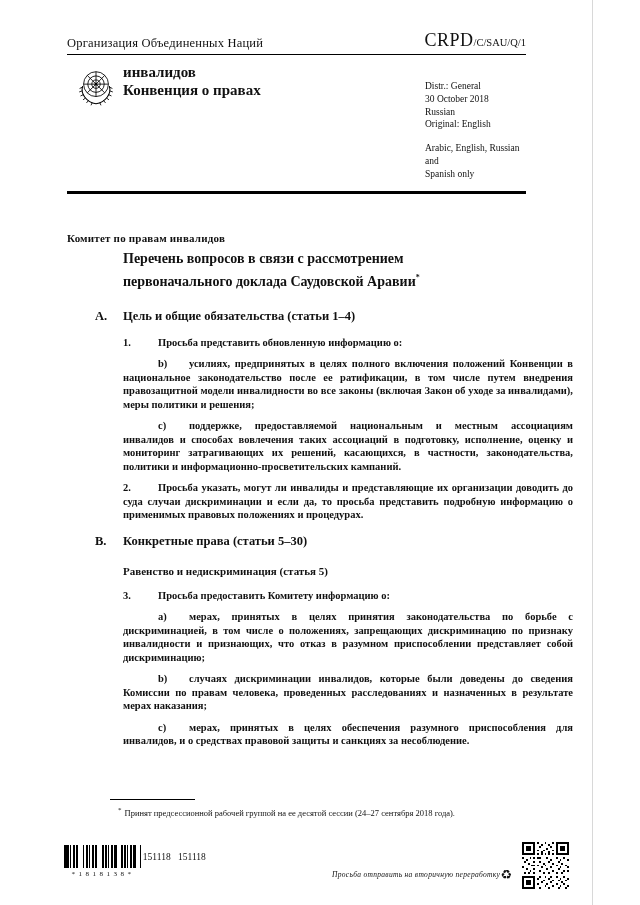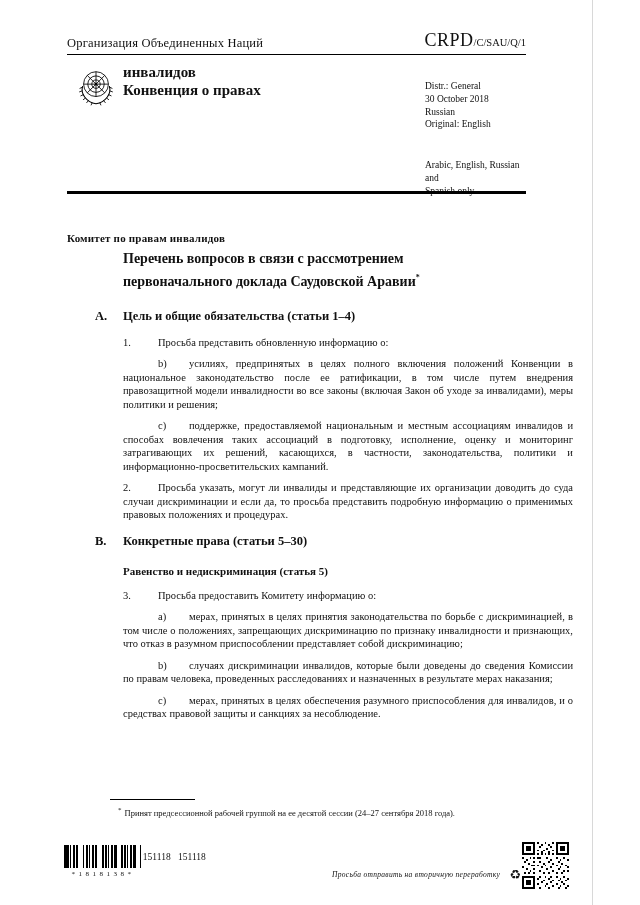--- a/index.html
+++ b/index.html
@@ -15,43 +15,43 @@
     border-bottom:1px solid #000;padding-bottom:3px;
   }
   .org{font-size:12.5px;letter-spacing:.2px;}
   .symbol{font-size:10.5px;white-space:nowrap;}
   .symbol .big{font-size:18px;letter-spacing:.5px;}
   
   .masthead{position:absolute;top:62px;left:67px;right:66px;height:130px;}
   .emblem{position:absolute;left:8px;top:3px;width:42px;height:44px;}
   .conv-title{position:absolute;left:56px;top:1px;font-size:15px;font-weight:bold;line-height:18px;}
   .distr{position:absolute;left:358px;top:18px;font-size:9.5px;line-height:12.8px;}
-  .distr .langs{margin-top:28px;font-family:Liberation Serif, serif;}
+  .distr .langs{margin-top:11px;font-family:Liberation Serif, serif;}
   .black-bar{position:absolute;top:191px;left:67px;right:66px;height:3px;background:#000;}
   .committee{position:absolute;top:232px;left:67px;font-size:11px;font-weight:bold;letter-spacing:.2px;}
   
   .content{position:absolute;top:249px;left:123px;width:450px;}
   .doc-title{font-size:14px;font-weight:bold;line-height:19px;margin:0 0 18px 0;}
   .doc-title sup{font-size:8px;}
   .sec{position:relative;font-size:12.5px;font-weight:bold;margin:12px 0 12px 0;line-height:15px;}
   .sec-label{position:absolute;left:-28px;top:0;}
   .subhead{font-size:11px;font-weight:bold;margin:15px 0 11px 0;line-height:14px;}
-  .content p{font-size:10.5px;line-height:13.5px;text-align:justify;margin:0 0 8px 0;}
+  .content p{font-size:10.5px;line-height:13.5px;text-align:justify;margin:0 0 8px 0;font-weight:bold;}
   .pnum{display:inline-block;width:35px;}
   .sub{text-indent:35px;}
   .slabel{display:inline-block;width:31px;text-indent:0;}
   
   .footnote-rule{position:absolute;left:110px;top:799px;width:85px;border-top:1px solid #000;}
   .footnote{position:absolute;left:110px;top:805px;width:463px;font-size:8.5px;line-height:11px;text-indent:8px;}
   .footnote sup{font-size:7px;margin-right:3px;}
   .ge{position:absolute;left:64px;top:852px;font-size:9.5px;word-spacing:5px;}
   .barcode{position:absolute;left:64px;top:845px;width:78px;}
   .barcode .bars{height:23px;background:repeating-linear-gradient(90deg,#000 0 1.5px,#fff 1.5px 2.5px,#000 2.5px 5px,#fff 5px 6px,#000 6px 6.8px,#fff 6.8px 9.5px);}
   .barcode .bartext{font-family:Liberation Serif, serif;font-size:7px;letter-spacing:3.5px;text-align:center;margin-top:2px;white-space:nowrap;}
-  .recycle{position:absolute;top:868px;left:332px;display:flex;align-items:center;gap:9px;}
+  .recycle{position:absolute;top:868px;left:332px;display:flex;align-items:center;gap:0;}
   .recycle .rtext{font-size:7.5px;font-style:italic;letter-spacing:.3px;}
   .recycle .ricon{font-family:"DejaVu Sans",sans-serif;font-size:13px;line-height:13px;}
   .qr{position:absolute;left:522px;top:842px;width:47px;height:47px;}
 </style>
 </head>
 <body>
 
 <div class="page">
 
   <div class="topbar">

